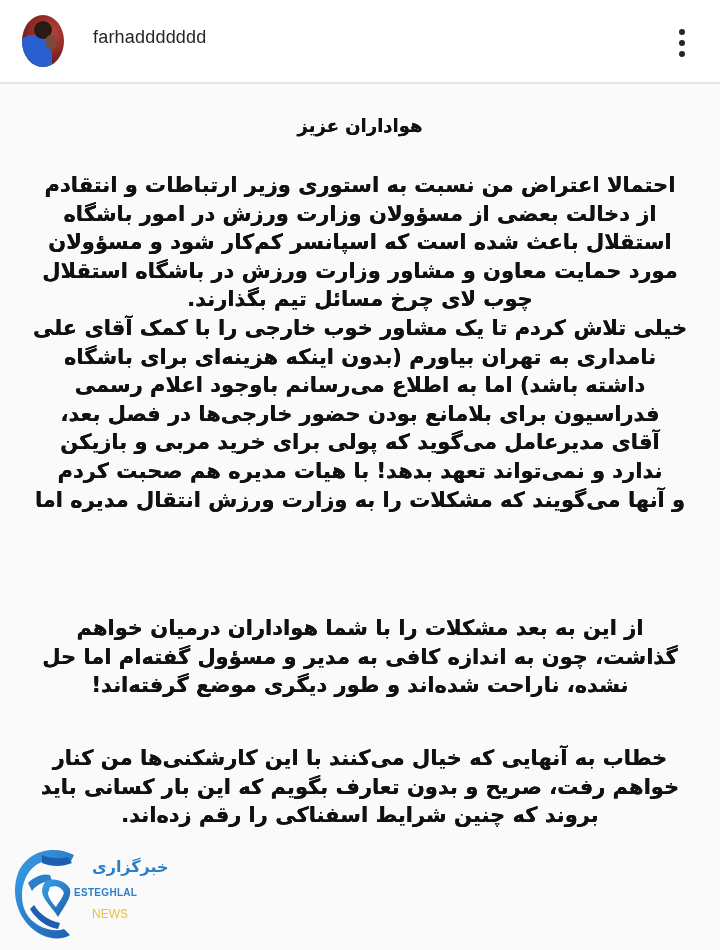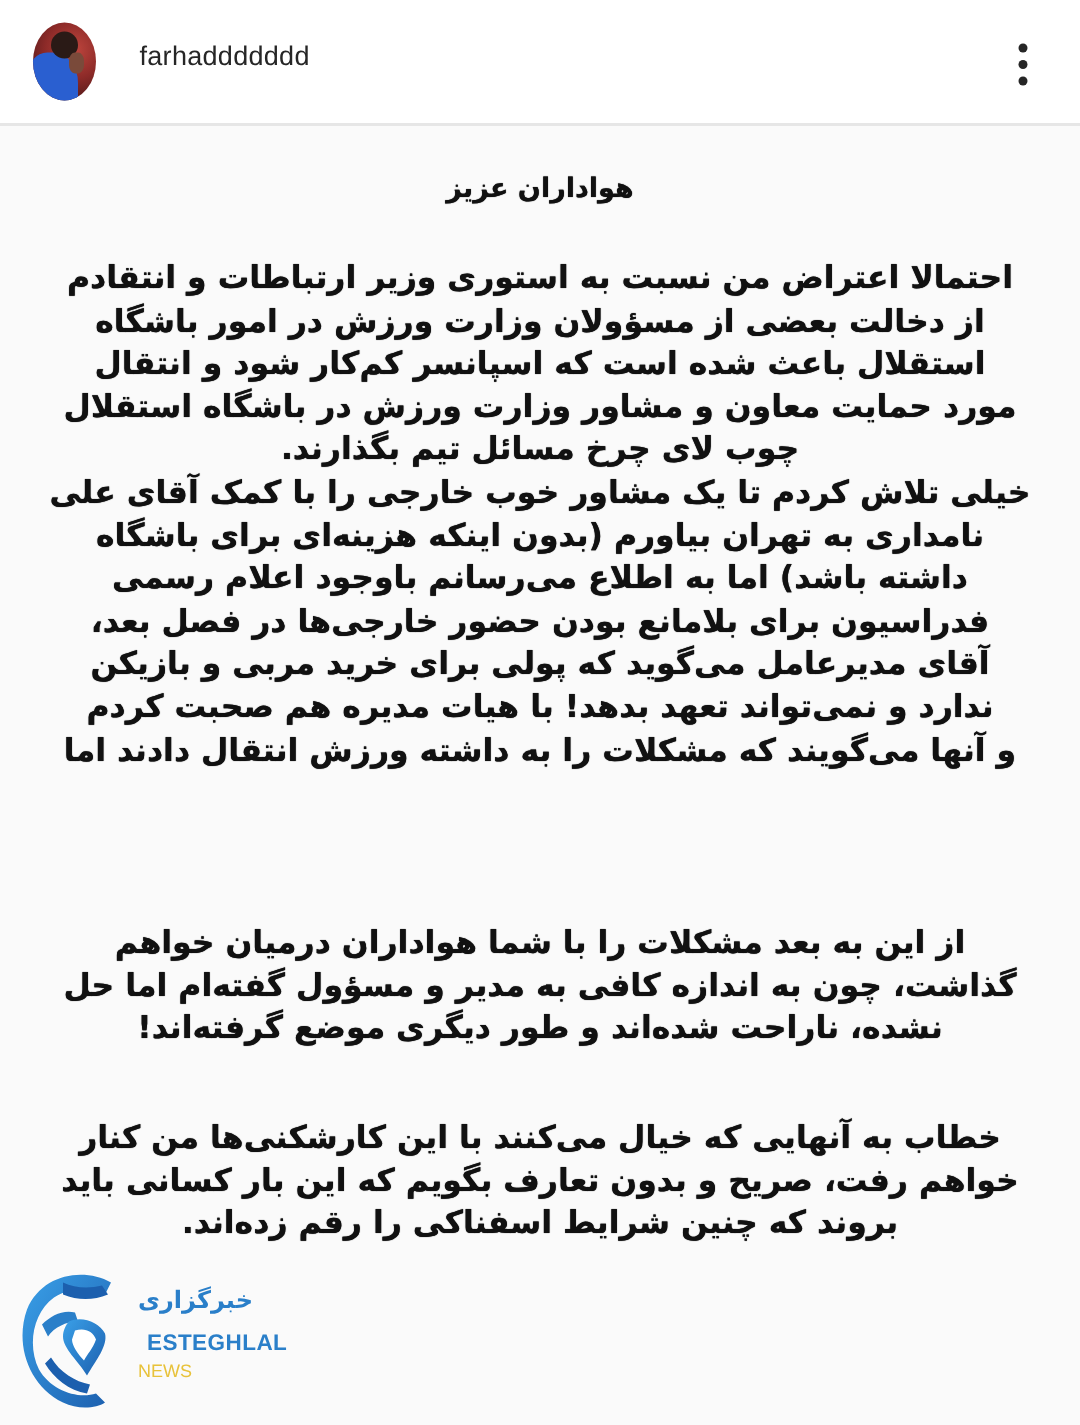--- a/index.html
+++ b/index.html
@@ -127,24 +127,23 @@
       color: #2a7fc9;
       direction: rtl;
       font-family: "DejaVu Sans", sans-serif;
     }
     .logo-en {
       position: absolute;
       left: 62px;
       top: 42px;
       font-family: "Liberation Sans", sans-serif;
       font-weight: bold;
-      font-size: 15px;
+      font-size: 10px;
       color: #2a7fc9;
       letter-spacing: 0.3px;
-      margin-left: 24px;
     }
     .logo-news {
       position: absolute;
       left: 80px;
       top: 62px;
       font-family: "Liberation Sans", sans-serif;
       font-weight: normal;
       font-size: 12px;
       color: #e8c23a;
     }
@@ -165,30 +164,30 @@
     <span></span>
   </div>
 </div>
 
 <div class="post">
   <div class="letter salutation">هواداران عزیز</div>
 
   <div class="letter para1">
     <div>احتمالا اعتراض من نسبت به استوری وزیر ارتباطات و انتقادم</div>
     <div>از دخالت بعضی از مسؤولان وزارت ورزش در امور باشگاه</div>
-    <div>استقلال باعث شده است که اسپانسر کم‌کار شود و انتقال</div>
+    <div>استقلال باعث شده است که اسپانسر کم‌کار شود و مسؤولان</div>
     <div>مورد حمایت معاون و مشاور وزارت ورزش در باشگاه استقلال</div>
     <div>چوب لای چرخ مسائل تیم بگذارند.</div>
     <div>خیلی تلاش کردم تا یک مشاور خوب خارجی را با کمک آقای علی</div>
     <div>نامداری به تهران بیاورم (بدون اینکه هزینه‌ای برای باشگاه</div>
     <div>داشته باشد) اما به اطلاع می‌رسانم باوجود اعلام رسمی</div>
     <div>فدراسیون برای بلامانع بودن حضور خارجی‌ها در فصل بعد،</div>
     <div>آقای مدیرعامل می‌گوید که پولی برای خرید مربی و بازیکن</div>
     <div>ندارد و نمی‌تواند تعهد بدهد! با هیات مدیره هم صحبت کردم</div>
-    <div>و آنها می‌گویند که مشکلات را به داشته ورزش انتقال دادند اما</div>
+    <div>و آنها می‌گویند که مشکلات را به وزارت ورزش انتقال مدیره اما</div>
   </div>
 
   <div class="letter para2">
     <div>از این به بعد مشکلات را با شما هواداران درمیان خواهم</div>
     <div>گذاشت، چون به اندازه کافی به مدیر و مسؤول گفته‌ام اما حل</div>
     <div>نشده، ناراحت شده‌اند و طور دیگری موضع گرفته‌اند!</div>
   </div>
 
   <div class="letter para3">
     <div>خطاب به آنهایی که خیال می‌کنند با این کارشکنی‌ها من کنار</div>

